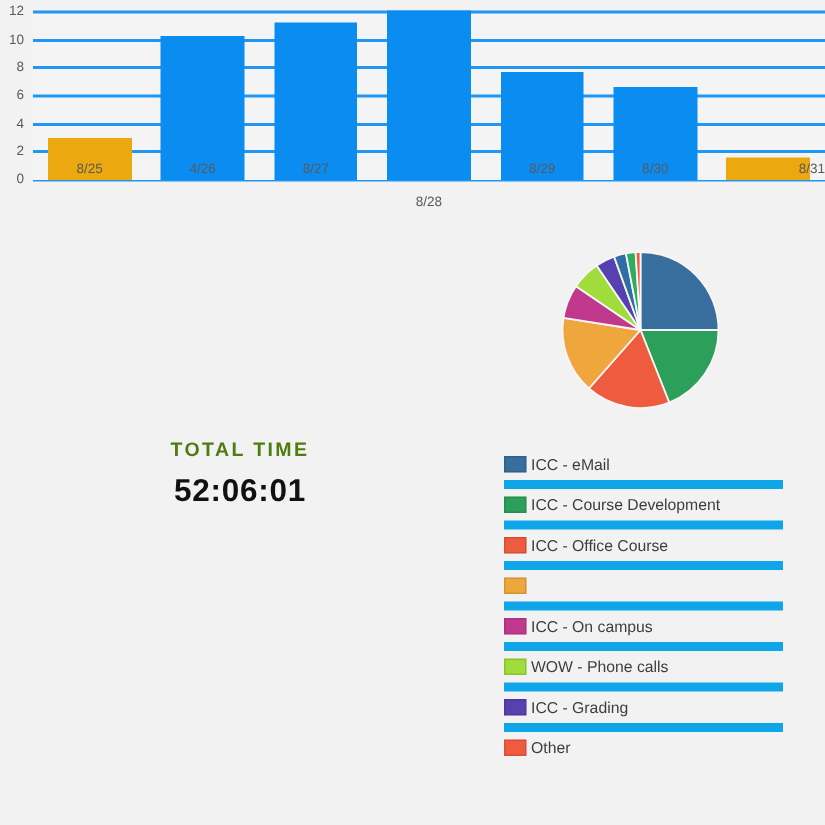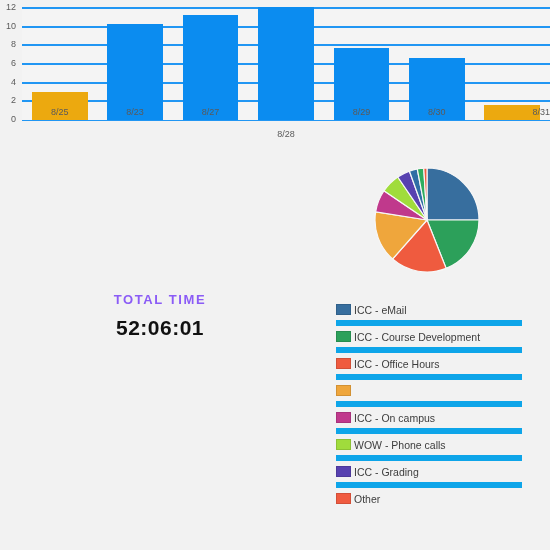--- a/index.html
+++ b/index.html
@@ -68,21 +68,21 @@
   #total-block {
     position: absolute;
     left: 60px; top: 292px;
     width: 200px;
     text-align: center;
   }
   #total-label {
     font-size: 13px;
     font-weight: bold;
     letter-spacing: 1.6px;
-    color: #8b5cf6;
+    color: #4d7c0f;
     margin-bottom: 9px;
   }
   #total-value {
     font-size: 21px;
     font-weight: bold;
     color: #111;
     letter-spacing: 0.5px;
   }
 
   
@@ -142,21 +142,21 @@
         <div class="ytick" style="top: 96.3333px;">2</div>
         <div class="ytick" style="top: 77.6667px;">4</div>
         <div class="ytick" style="top: 59px;">6</div>
         <div class="ytick" style="top: 40.3333px;">8</div>
         <div class="ytick" style="top: 21.6667px;">10</div>
         <div class="ytick" style="top: 3px;">12</div>
       </div>
     <div id="baseline"></div>
     <div id="xticks">
         <div class="xtick" style="left: 22px; width: 75.4286px;">8/25</div>
-        <div class="xtick" style="left: 97.4286px; width: 75.4286px;">8/23</div>
+        <div class="xtick" style="left: 97.4286px; width: 75.4286px;">4/26</div>
         <div class="xtick" style="left: 172.857px; width: 75.4286px;">8/27</div>
         <div class="xtick" style="left: 248.286px; width: 75.4286px; margin-top: 22px;">8/28</div>
         <div class="xtick" style="left: 323.714px; width: 75.4286px;">8/29</div>
         <div class="xtick" style="left: 399.143px; width: 75.4286px;">8/30</div>
         <div class="xtick" style="left: 474.571px; width: 75.4286px; text-align: right;">8/31</div>
       </div>
   </div>
 
   <div id="pie-wrap">
     <svg id="pie-svg" width="112" height="112" viewBox="0 0 112 112">
@@ -202,21 +202,21 @@
       <div class="legend-row">
         <span class="swatch" style="background: rgb(55, 110, 158);"></span>
         <span class="legend-label">ICC - eMail</span>
       </div>
       <div class="legend-row">
         <span class="swatch" style="background: rgb(44, 160, 90);"></span>
         <span class="legend-label">ICC - Course Development</span>
       </div>
       <div class="legend-row">
         <span class="swatch" style="background: rgb(239, 91, 63);"></span>
-        <span class="legend-label">ICC - Office Hours</span>
+        <span class="legend-label">ICC - Office Course</span>
       </div>
       <div class="legend-row">
         <span class="swatch" style="background: rgb(239, 166, 60);"></span>
       </div>
       <div class="legend-row">
         <span class="swatch" style="background: rgb(192, 57, 140);"></span>
         <span class="legend-label">ICC - On campus</span>
       </div>
       <div class="legend-row">
         <span class="swatch" style="background: rgb(160, 220, 60);"></span>

